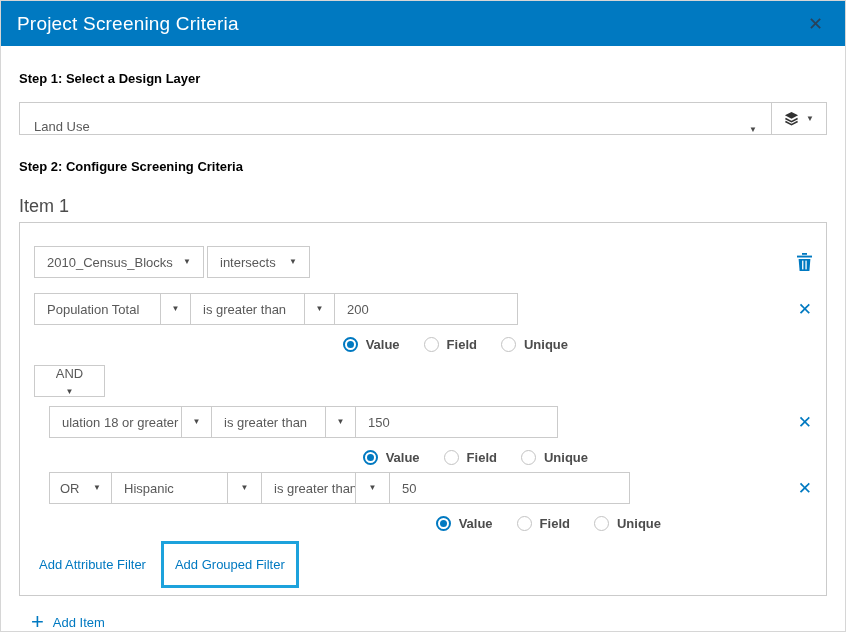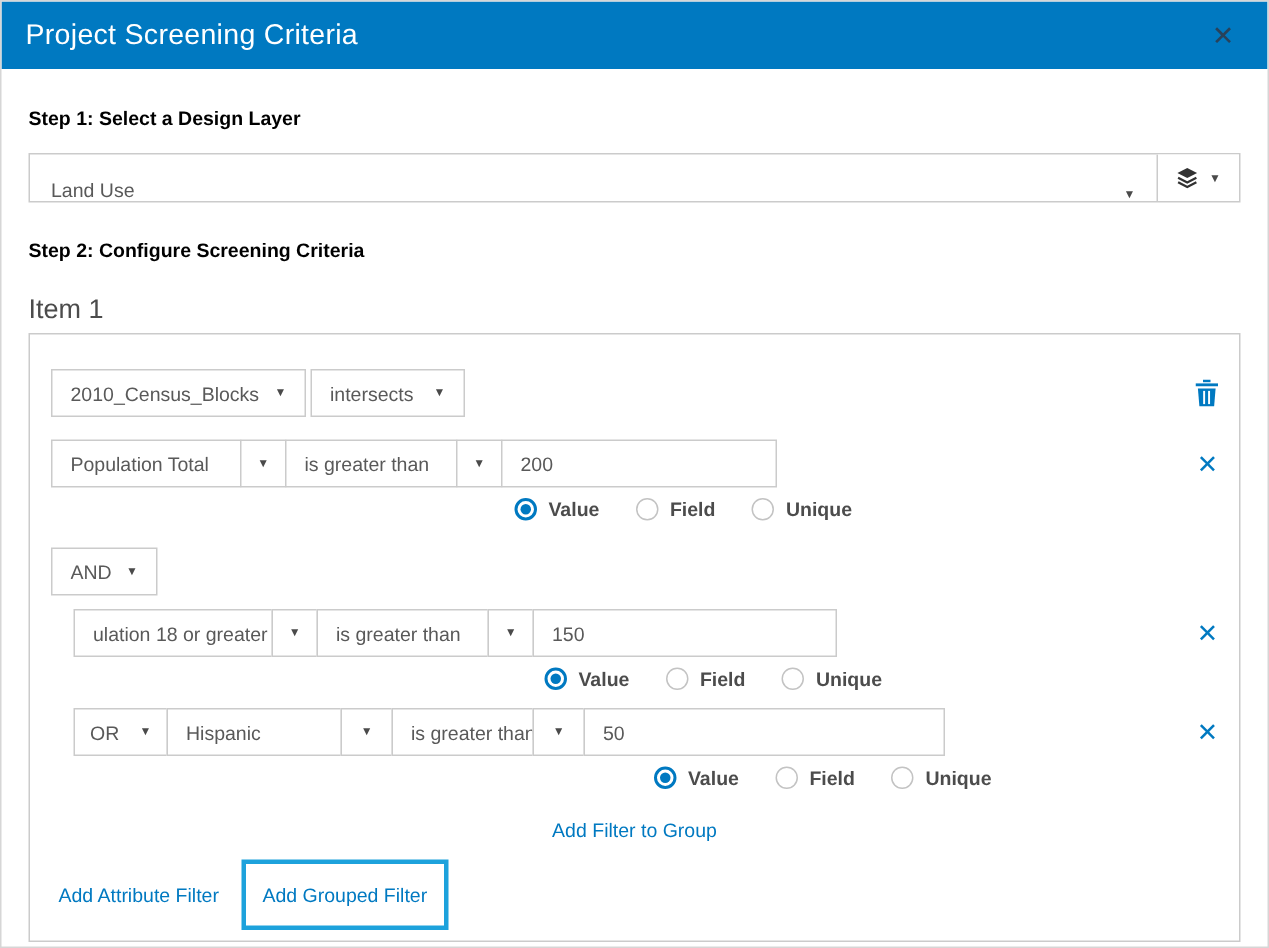--- a/index.html
+++ b/index.html
@@ -40,21 +40,21 @@
   .c { height:32px; border:1px solid #cbcbcb; margin-left:-1px; background:#fff; display:flex; align-items:center; }
   .strip > .c:first-child, .strip > .ci:first-child { margin-left:0; }
   .ct { padding:0 12px; font-size:13px; color:#595959; white-space:nowrap; overflow:hidden; cursor:pointer; }
   .ca { width:31px; justify-content:center; cursor:pointer; }
   .ci { height:32px; border:1px solid #cbcbcb; margin-left:-1px; background:#fff; padding:0 12px; font-size:13px; color:#595959; outline:none; }
 
   .icon-btn { background:none; border:none; cursor:pointer; display:flex; align-items:center; }
   .xmark { color:#0079c1; font-size:17px; font-weight:400; line-height:1; }
 
   
-  .radio-row { display:flex; justify-content:flex-end; align-items:flex-start; gap:24px; margin-top:7px; height:20px; }
+  .radio-row { display:flex; justify-content:flex-end; align-items:flex-end; gap:24px; margin-top:7px; height:20px; }
   .radio-item { display:flex; align-items:center; gap:8px; cursor:pointer; }
   .radio { width:15px; height:15px; border-radius:50%; border:1px solid #c3c3c3; background:#fff; position:relative; flex:none; }
   .radio.sel { border:2px solid #0079c1; }
   .radio.sel::after { content:""; position:absolute; inset:2px; border-radius:50%; background:#0079c1; }
   .radio-label { font-size:13px; font-weight:700; color:#4c4c4c; }
 
   .group { margin-left:15px; }
 
   .link { color:#0079c1; font-size:13px; text-decoration:none; cursor:pointer; white-space:nowrap; }
   .centerlink { text-align:center; margin-top:14px; }
@@ -149,21 +149,21 @@
         <span class="radio-item">
             <span class="radio"></span>
             <span class="radio-label">Field</span>
           </span>
         <span class="radio-item">
             <span class="radio"></span>
             <span class="radio-label">Unique</span>
           </span>
       </div>
 
-      <div class="dd" style="width:71px; margin-top:13px;">
+      <div class="dd" style="width:71px; margin-top:13px;flex-direction:column;">
         <span class="dd-text">AND</span>
         <span class="arrow">▼</span>
       </div>
 
       <div class="group">
 
         <div class="frow" style="margin-top:9px;">
           <div class="strip">
             <div class="c ct" style="width:133px;">ulation 18 or greater</div>
             <div class="c ca">
@@ -225,23 +225,20 @@
               <span class="radio"></span>
               <span class="radio-label">Field</span>
             </span>
           <span class="radio-item">
               <span class="radio"></span>
               <span class="radio-label">Unique</span>
             </span>
         </div>
       </div>
 
-      <div class="centerlink">
-        <a class="link">Add Filter to Group</a>
-      </div>
 
       <div class="bottomlinks">
         <a class="link attr-link">Add Attribute Filter</a>
         <span class="hl-box">
           <a class="link">Add Grouped Filter</a>
         </span>
       </div>
 
     </div>
 

